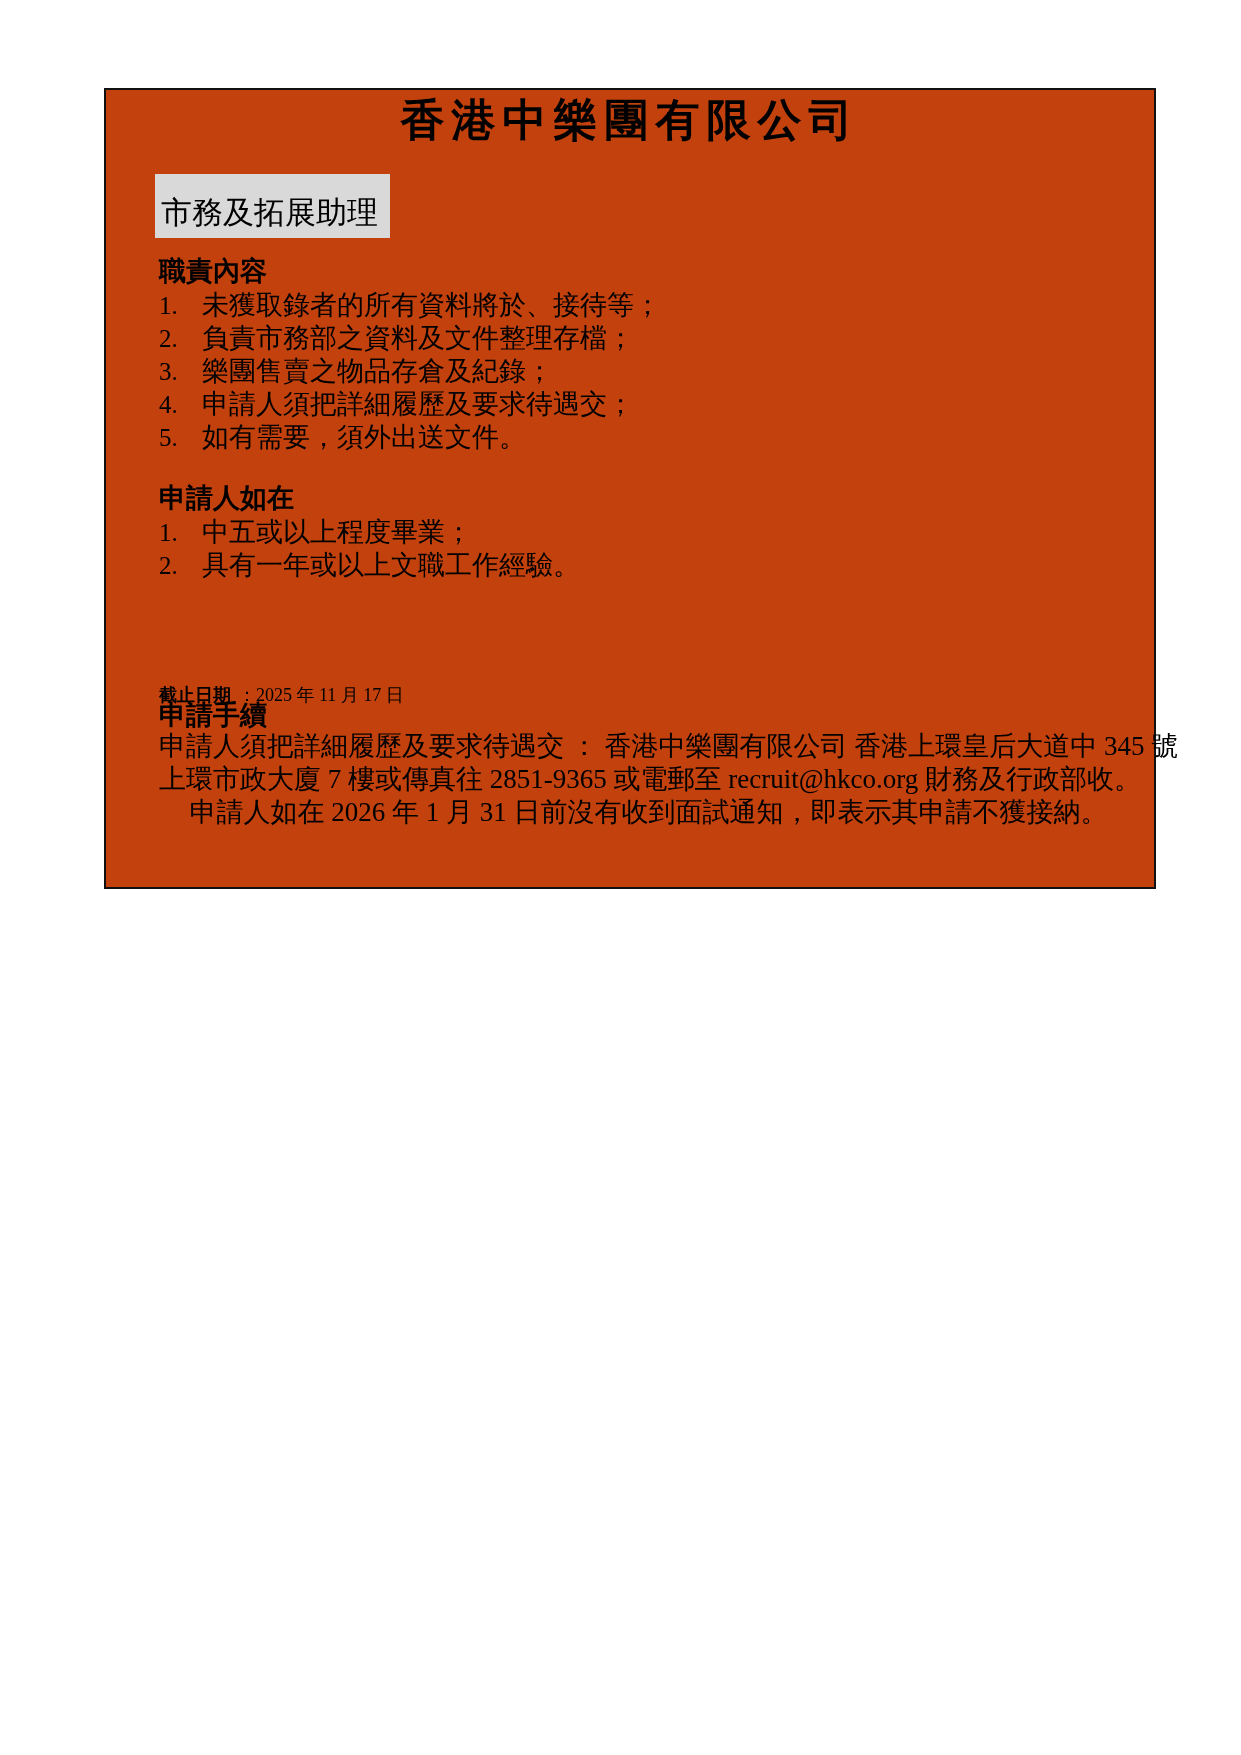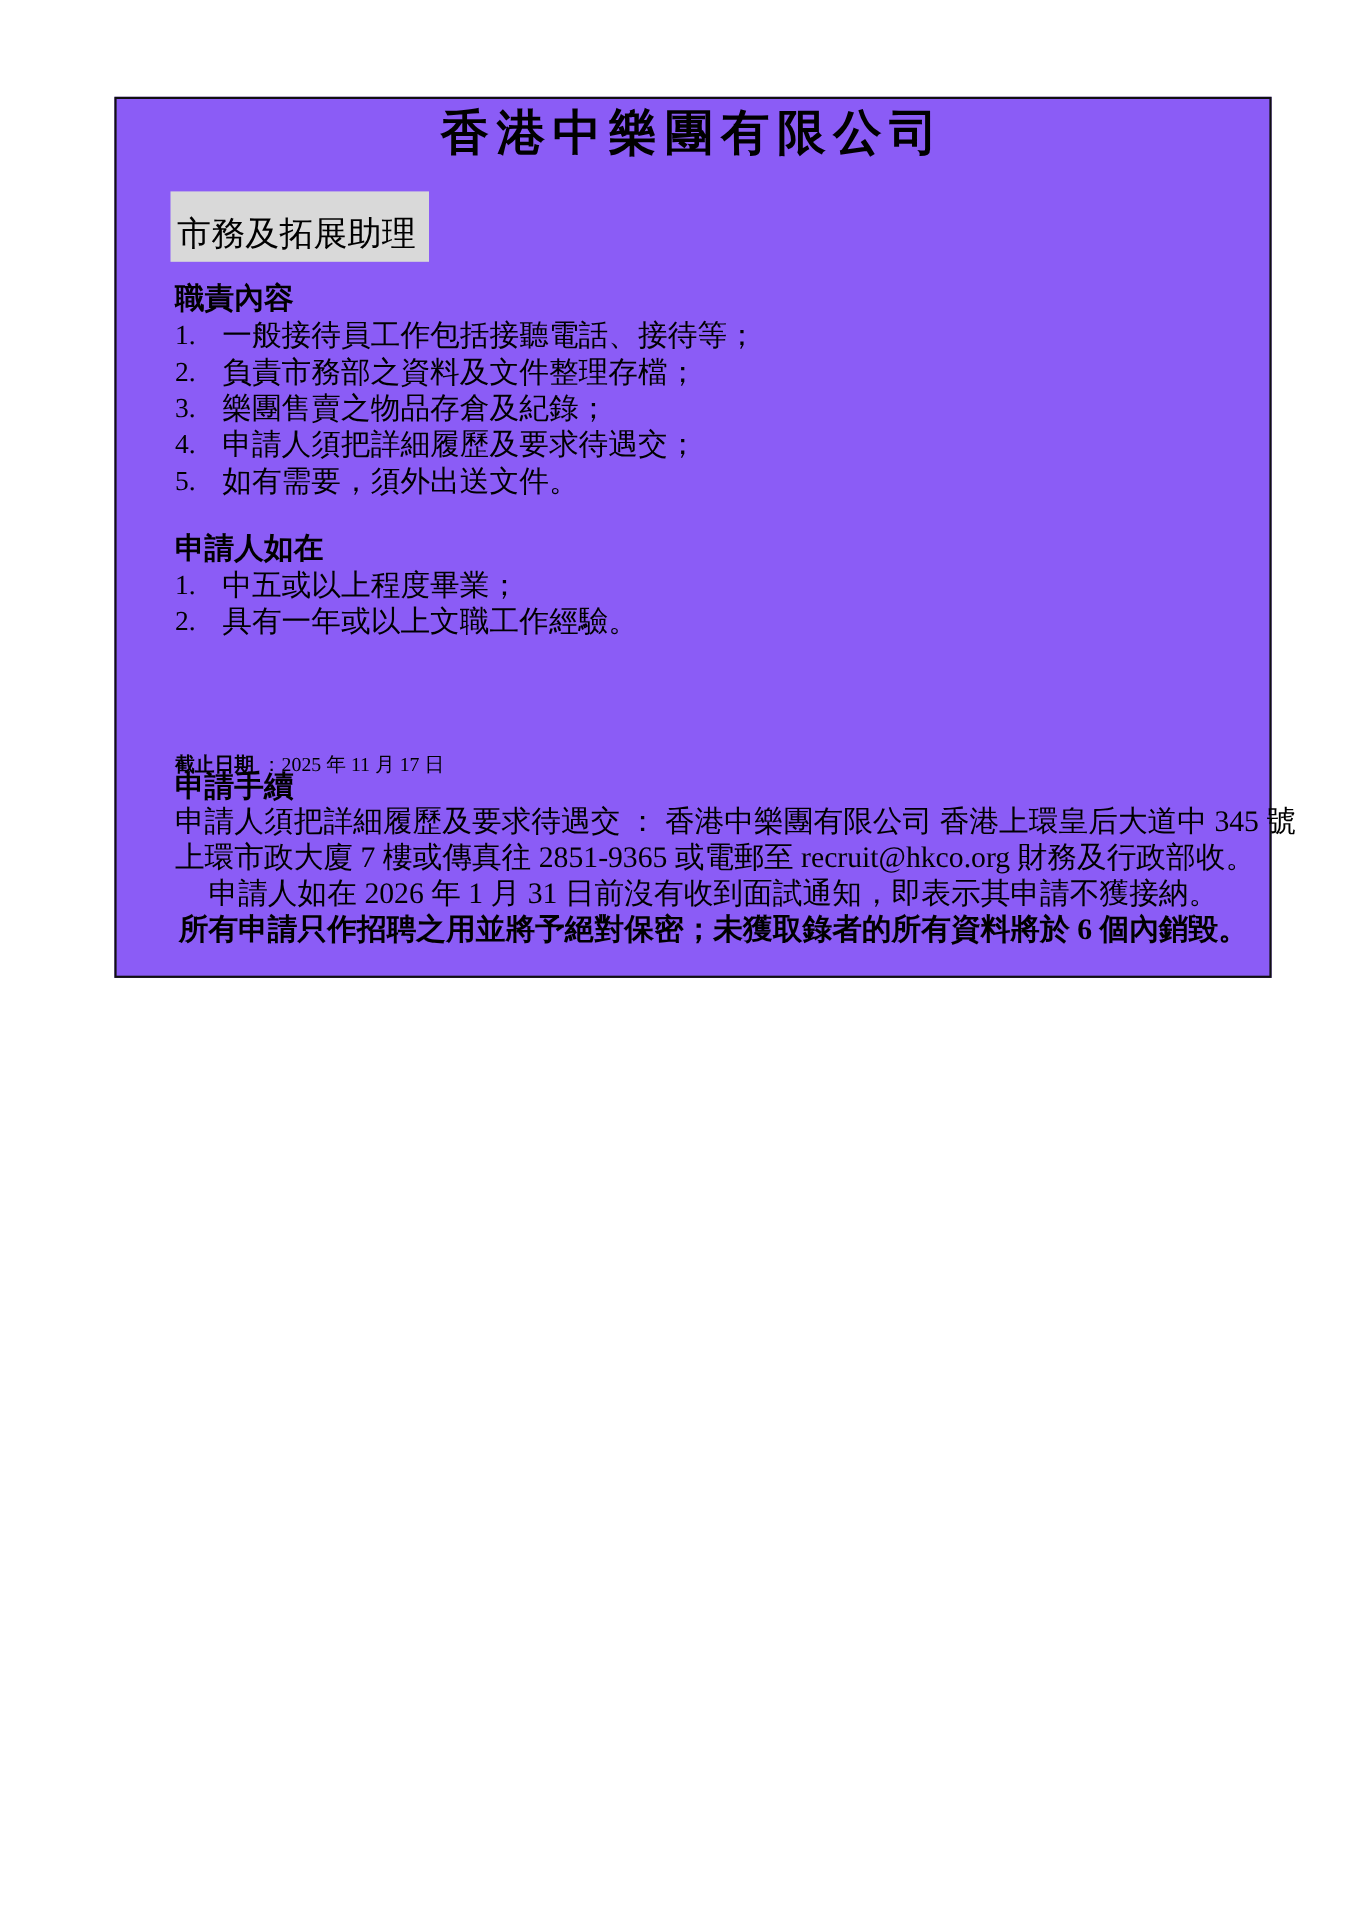--- a/index.html
+++ b/index.html
@@ -15,21 +15,21 @@
     background: #ffffff;
     overflow: hidden;
   }
   .doc-box {
     position: absolute;
     left: 104px;
     top: 88px;
     width: 1048px;
     height: 797px;
     border: 2px solid #111111;
-    background: #8b5cf6;
+    background: #c2410c;
   }
   .company-title {
     position: absolute;
     left: 0;
     top: 4px;
     width: 100%;
     text-align: center;
     font-size: 44px;
     line-height: 54px;
     font-weight: bold;
@@ -105,21 +105,21 @@
 
     <div class="company-title">香港中樂團有限公司</div>
 
     <span class="job-title">市務及拓展助理</span>
 
     <div class="section-heading pos-duties-heading">職責內容</div>
 
     <div class="num-list pos-duties-list">
       <div class="num-item">
         <span class="num">1.</span>
-        <span class="itm-text">一般接待員工作包括接聽電話、接待等；</span>
+        <span class="itm-text">未獲取錄者的所有資料將於、接待等；</span>
       </div>
       <div class="num-item">
         <span class="num">2.</span>
         <span class="itm-text">負責市務部之資料及文件整理存檔；</span>
       </div>
       <div class="num-item">
         <span class="num">3.</span>
         <span class="itm-text">樂團售賣之物品存倉及紀錄；</span>
       </div>
       <div class="num-item">
@@ -148,17 +148,16 @@
     <div class="deadline-line pos-deadline">
       <span class="dl-label">截止日期</span><span class="dl-value">：2025 年 11 月 17 日</span>
     </div>
 
     <div class="section-heading pos-proc-heading">申請手續</div>
 
     <div class="para pos-proc-para">
       <div class="p-line">申請人須把詳細履歷及要求待遇交 ： 香港中樂團有限公司 香港上環皇后大道中 345 號</div>
       <div class="p-line">上環市政大廈 7 樓或傳真往 2851-9365 或電郵至 recruit@hkco.org 財務及行政部收。</div>
       <div class="p-line">申請人如在 2026 年 1 月 31 日前沒有收到面試通知，即表示其申請不獲接納。</div>
-      <div class="p-line bold">所有申請只作招聘之用並將予絕對保密；未獲取錄者的所有資料將於 6 個內銷毀。</div>
     </div>
 
   </div>
 </div>
 
 </body></html>

